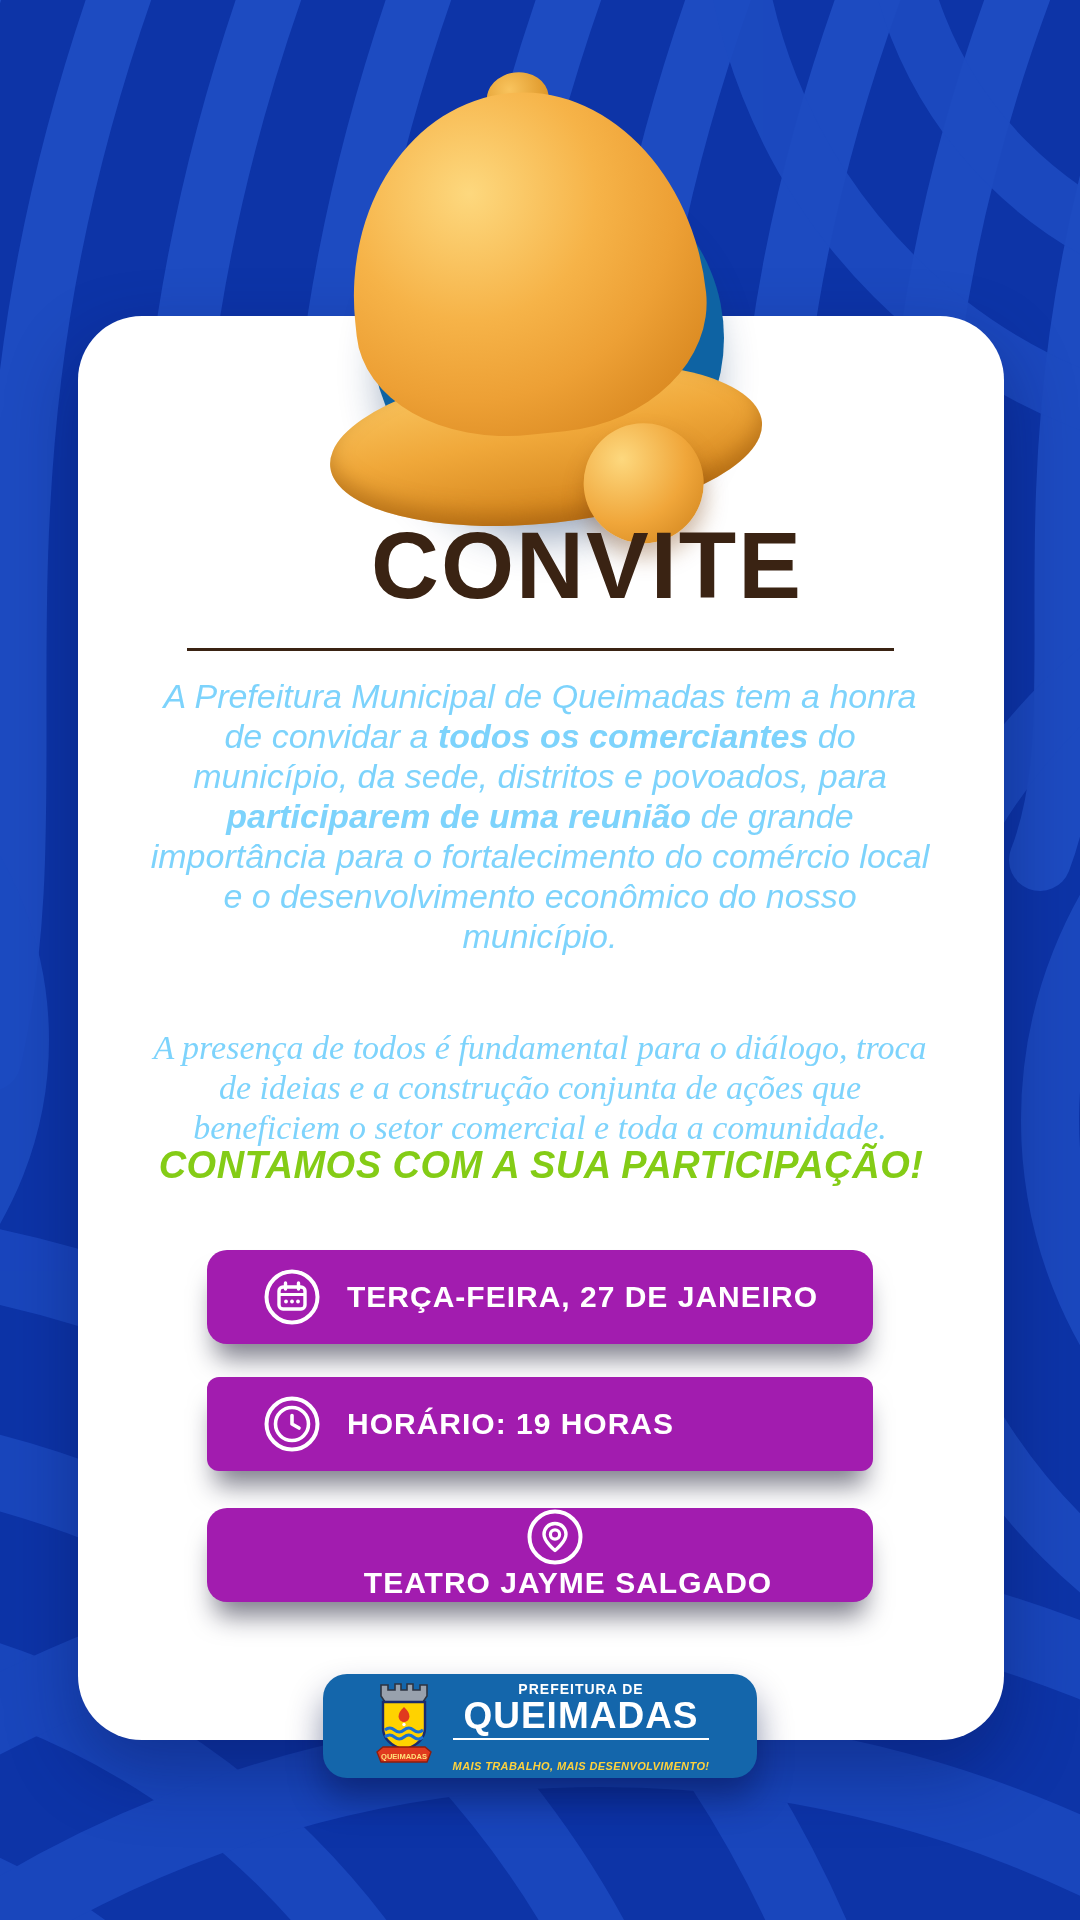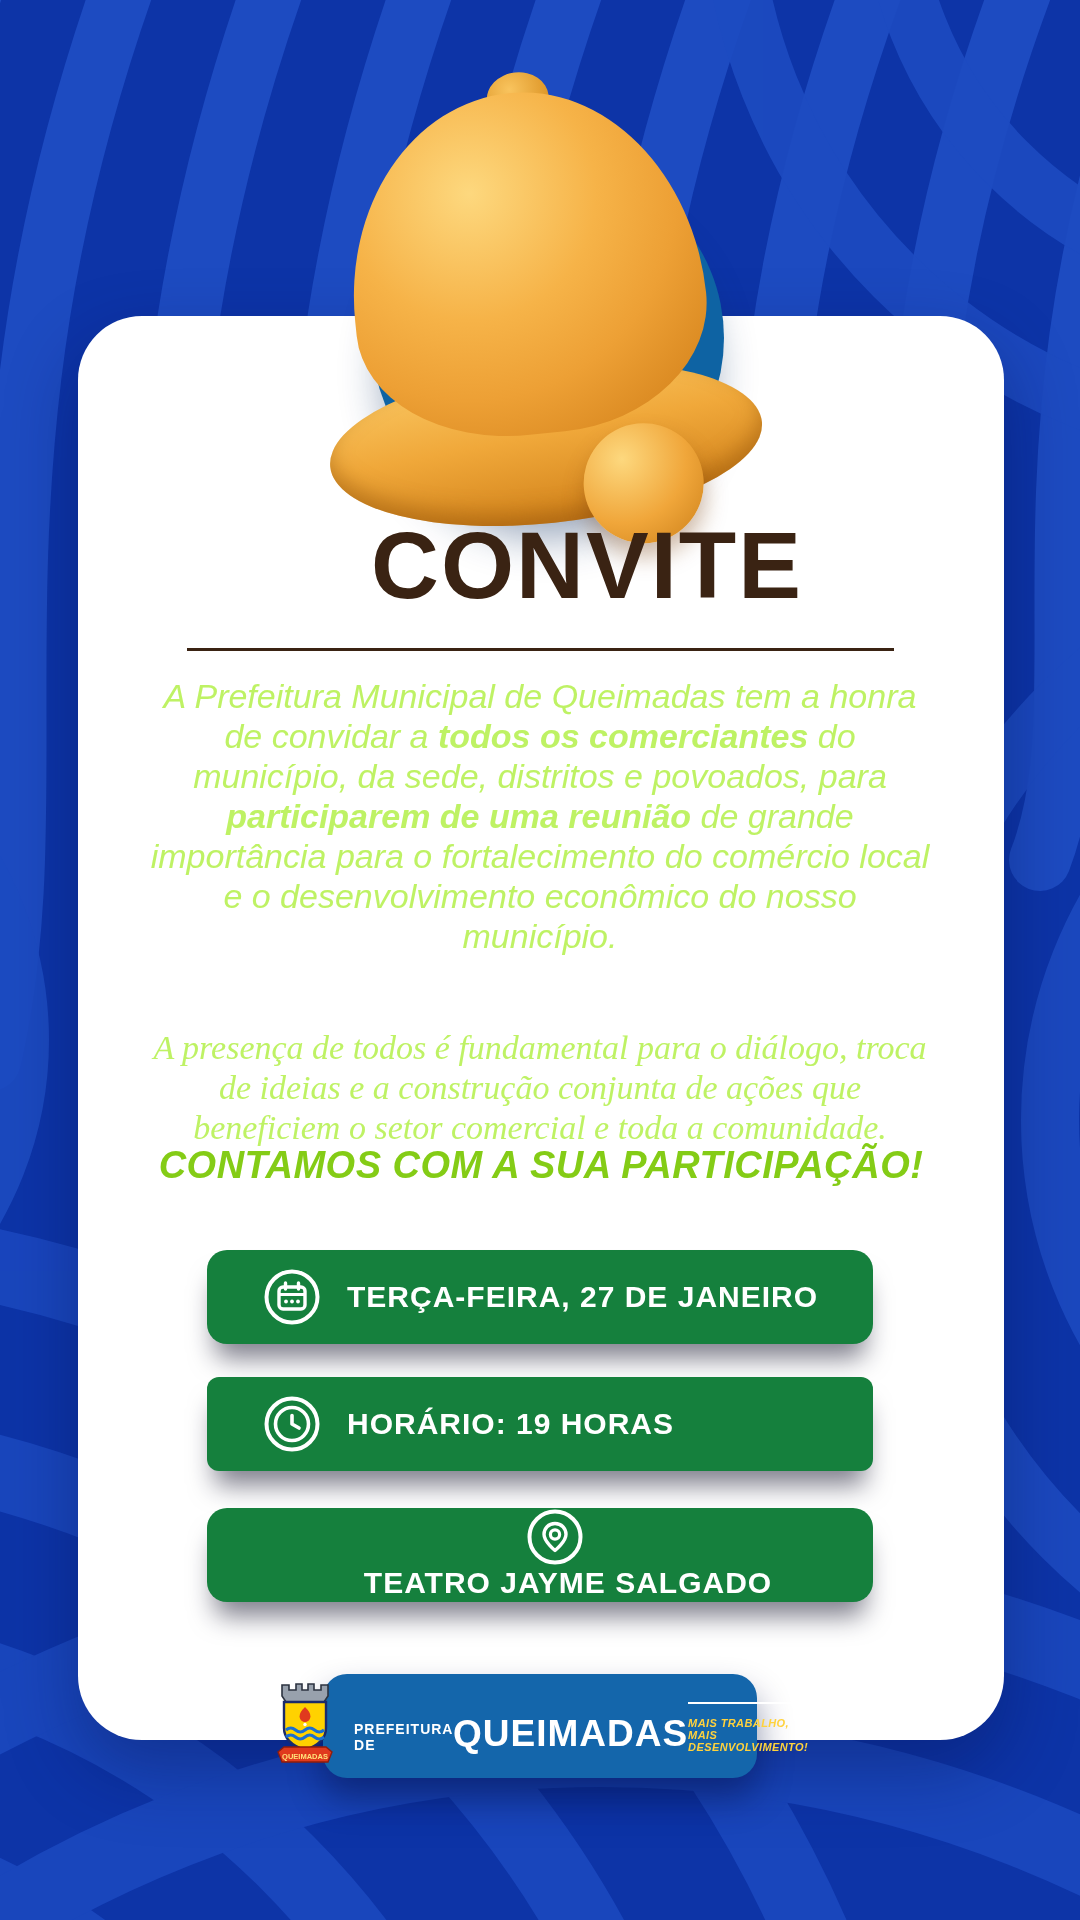--- a/index.html
+++ b/index.html
@@ -38,55 +38,55 @@
   
   .title{
     position:absolute;left:78px;top:512px;width:926px;text-align:center;
     font-size:94px;font-weight:900;letter-spacing:2px;color:#3A2313;z-index:4;padding-left:46px;
   }
   .divider{position:absolute;left:187px;top:648px;width:707px;height:3px;background:#3A2313;z-index:4;}
 
   
   .para{
     position:absolute;left:148px;width:784px;text-align:center;z-index:4;
-    font-style:italic;font-size:34px;line-height:40px;color:#bef264;font-weight:500;
+    font-style:italic;font-size:34px;line-height:40px;color:#7dd3fc;font-weight:500;
   }
   .para b{font-weight:900;font-style:italic;}
   .p1{top:676px;}
   .p2{top:1028px;font-family:Liberation Serif, serif;}
   .cta{
     position:absolute;left:98px;top:1144px;width:886px;text-align:center;z-index:4;
     font-style:italic;font-size:38px;font-weight:900;letter-spacing:.5px;color:#84cc16;
   }
 
   
   .pill{
     position:absolute;left:207px;width:666px;height:94px;border-radius:20px;
-    background:#15803d;z-index:4;display:flex;align-items:center;
+    background:#a21caf;z-index:4;display:flex;align-items:center;
     padding-left:56px;box-sizing:border-box;
     box-shadow:0 22px 26px -8px rgba(22,22,45,.55);
   }
   .pill-1{top:1250px;} .pill-2{top:1377px;border-radius:12px;} .pill-3{top:1508px;flex-direction:column;}
   .pill .picon{width:58px;height:58px;flex:0 0 58px;margin-right:26px;}
   .pill .plabel{
     color:#FFFFFF;font-size:30px;font-weight:800;letter-spacing:1px;white-space:nowrap;
   }
 
   
   .footer-bar{
     position:absolute;left:323px;top:1674px;width:434px;height:104px;border-radius:24px;
     background:#1466AB;z-index:5;display:flex;align-items:center;justify-content:center;
     box-shadow:0 20px 34px rgba(4,16,70,.45);
   }
   .crest{flex:0 0 auto;margin-right:16px;}
-  .brand-text{display:flex;align-items:flex-end;}
+  .brand-text{display:flex;flex-direction:column;align-items:center;}
   .brand-small{color:#fff;font-size:14px;font-weight:800;letter-spacing:1px;line-height:16px;}
   .brand-name{color:#fff;font-size:37px;font-weight:900;letter-spacing:1px;line-height:38px;}
   .brand-slogan{
-    margin-top:3px;padding-top:13px;border-top:2px solid #ffffff;
+    margin-top:3px;padding-top:20px;border-top:2px solid #ffffff;
     color:#FFD23C;font-size:11px;font-weight:800;font-style:italic;letter-spacing:.4px;
   }
 </style>
 </head>
 <body>
 
 <div class="stage">
 
   <svg class="bg-svg" viewBox="0 0 1080 1920" aria-hidden="true">
     <rect width="1080" height="1920" fill="#0D34A7"></rect>

